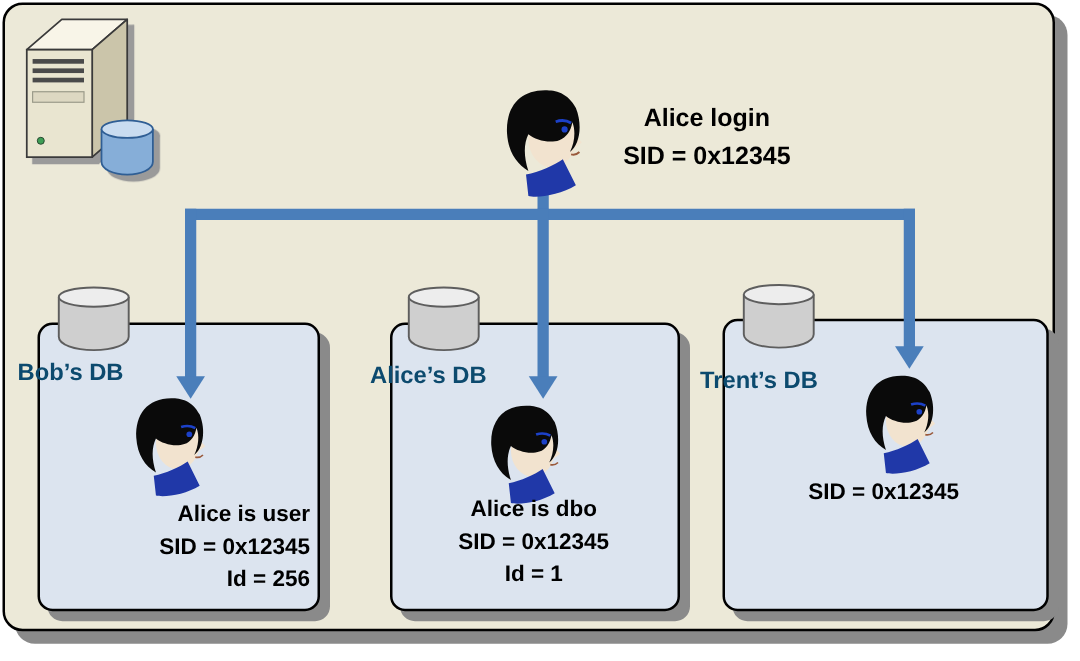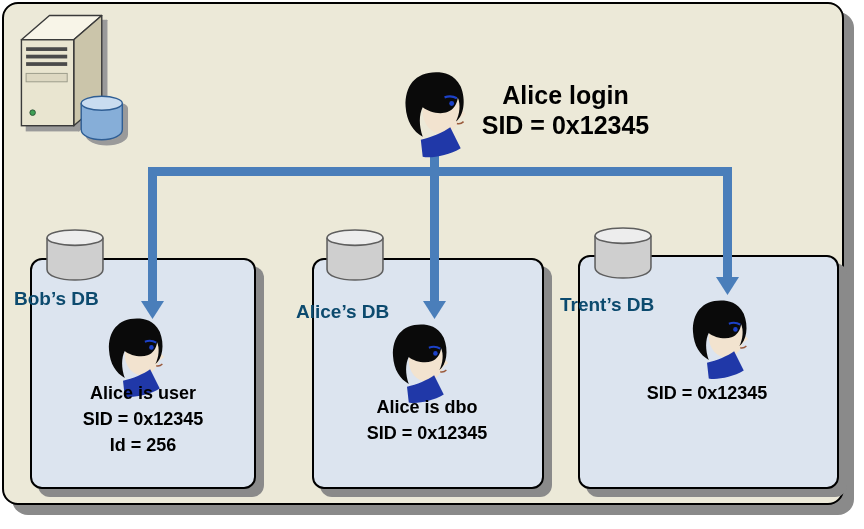--- a/index.html
+++ b/index.html
@@ -43,35 +43,35 @@
   .arrow-shape { fill:var(--arrow,#4A7EBA); }
 
   .person { position:absolute; z-index:6; }
   .person.login { left:398px; top:70px;  width:76px; height:88px; }
   .person.p1    { left:102px; top:316px; width:70px; height:82px; }
   .person.p2    { left:386px; top:322px; width:70px; height:82px; }
   .person.p3    { left:686px; top:298px; width:70px; height:82px; }
 
   .login-text {
     position:absolute; left:468px; top:80px; width:195px; z-index:6;
-    text-align:center; font-size:25px; font-weight:700; color:#000; line-height:30px;
+    text-align:center; font-size:20px; font-weight:700; color:#000; line-height:30px;
   }
 
   .db-label {
     position:absolute; z-index:6; font-size:19px; font-weight:700; color:#0c4a6e; white-space:nowrap;
   }
   .db-label.l1 { left:14px;  top:288px; }
-  .db-label.l2 { left:296px; top:301px; }
+  .db-label.l2 { left:296px; top:290px; }
   .db-label.l3 { left:560px; top:294px; }
 
   .db-text {
     position:absolute; width:210px; z-index:6;
     text-align:center; font-size:18px; font-weight:700; color:#000; line-height:26px;
   }
-  .db-text.t1 { left:38px;  top:380px; }
+  .db-text.t1 { left:38px;  top:398px;text-align:right; }
   .db-text.t2 { left:322px; top:394px;text-align:center; }
   .db-text.t3 { left:602px; top:380px; }
 </style>
 </head>
 <body>
 
 <svg width="0" height="0" style="position:absolute" aria-hidden="true">
   <defs>
     <symbol id="person" viewBox="0 0 80 92">
       <ellipse cx="46" cy="43" rx="20" ry="24" fill="#F2E3CF"></ellipse>
@@ -143,20 +143,21 @@
   <svg class="cyl c2">
       <use href="#cylinder"></use>
     </svg>
   <div class="db-label l2">Alice’s DB</div>
   <svg class="person p2">
       <use href="#person"></use>
     </svg>
   <div class="db-text t2">
     <div>Alice is dbo</div>
     <div>SID = 0x12345</div>
+    <div>Id = 1</div>
   </div>
 
   <div class="db-box b3"></div>
   <svg class="cyl c3">
       <use href="#cylinder"></use>
     </svg>
   <div class="db-label l3">Trent’s DB</div>
   <svg class="person p3">
       <use href="#person"></use>
     </svg>

